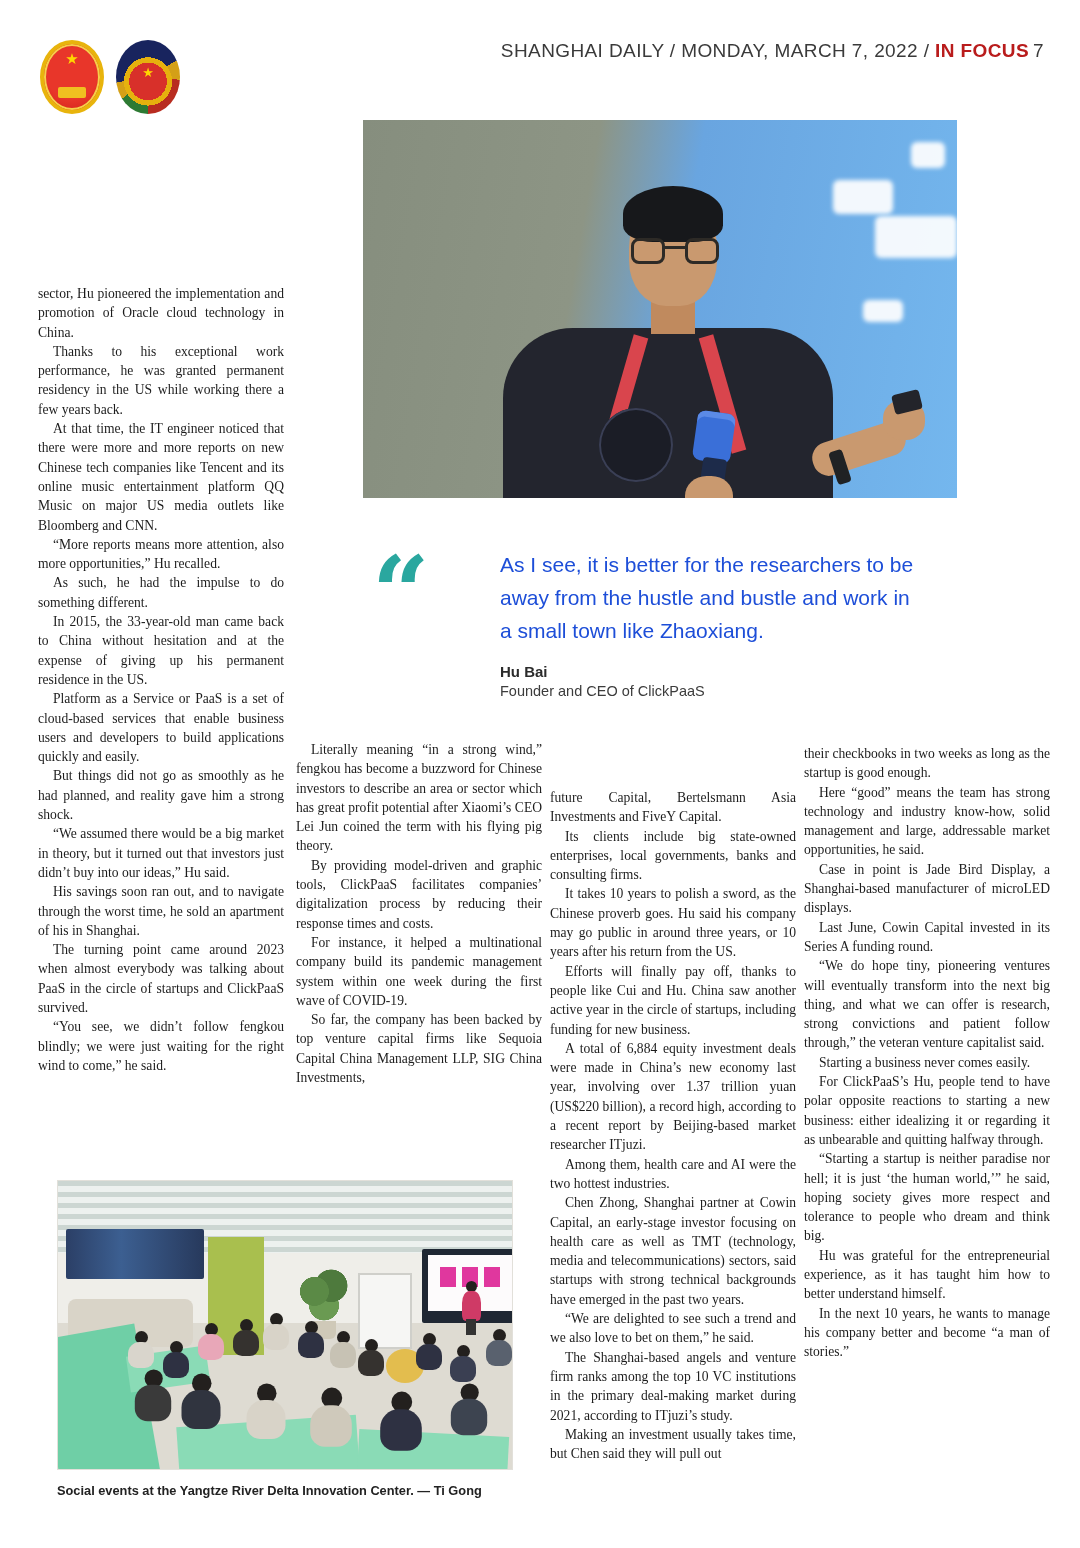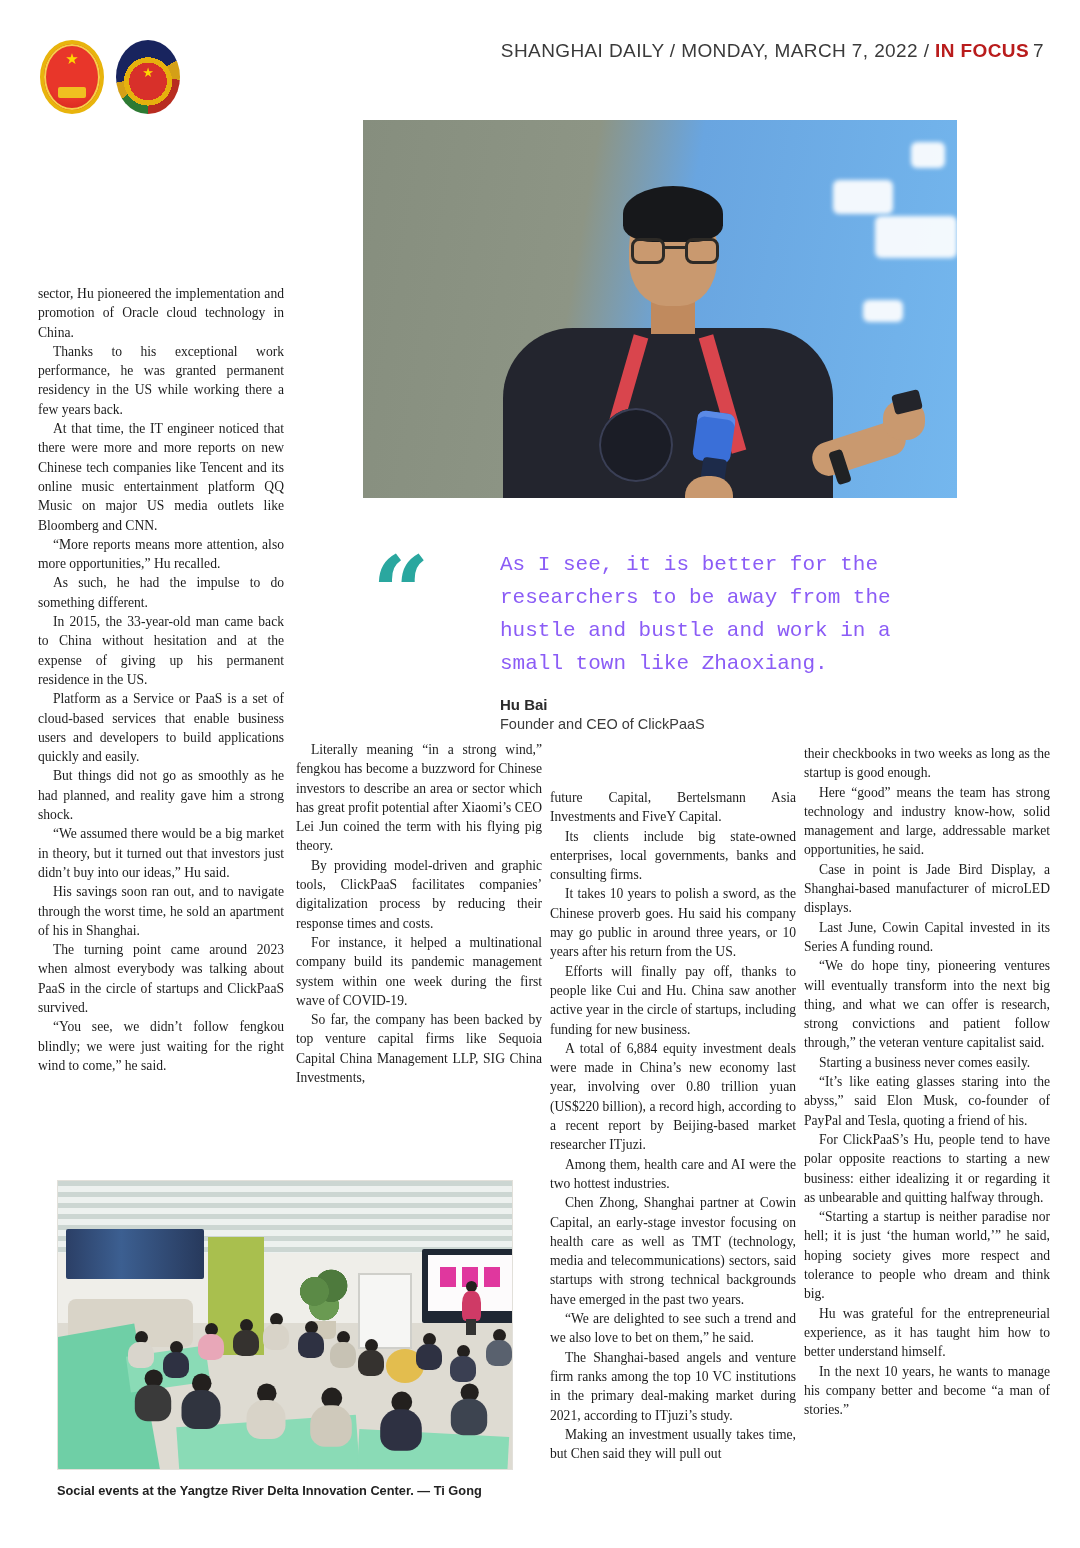--- a/index.html
+++ b/index.html
@@ -41,21 +41,21 @@
   .hand-r{position:absolute;left:322px;top:356px;width:48px;height:44px;background:#c9996f;border-radius:45%;}
   .arm-l{position:absolute;left:448px;top:312px;width:96px;height:34px;background:#c9996f;border-radius:16px;transform:rotate(-18deg);}
   .hand-l{position:absolute;left:520px;top:280px;width:42px;height:40px;background:#c9996f;border-radius:45%;}
   .clicker{position:absolute;left:530px;top:272px;width:28px;height:20px;background:#23242a;border-radius:4px;transform:rotate(-14deg);}
   .watch{position:absolute;left:470px;top:330px;width:14px;height:34px;background:#202224;border-radius:4px;transform:rotate(-18deg);}
 
   
   .quote-block{position:absolute;left:372px;top:548px;width:560px;}
   .quote-mark{position:absolute;left:0;top:-6px;font-family:"DejaVu Serif",serif;font-weight:bold;font-size:100px;line-height:1;color:#2aa79f;}
   .quote-body{margin-left:128px;}
-  .quote-text{font-family:Liberation Mono, monospace;font-size:21px;line-height:33px;color:#8b5cf6;width:425px;}
+  .quote-text{font-family:Liberation Sans, sans-serif;font-size:21px;line-height:33px;color:#1d4ed8;width:425px;}
   .quote-name{margin-top:16px;font-family:"Liberation Sans",sans-serif;font-size:15px;font-weight:bold;color:#2b2b2b;}
   .quote-title{margin-top:3px;font-family:"Liberation Sans",sans-serif;font-size:14.5px;color:#3c3c3c;}
 
   
   .col{position:absolute;width:246px;font-size:13.6px;line-height:19.3px;text-align:justify;}
   .col p{margin:0;text-indent:1.1em;}
   .col p.ni{text-indent:0;}
   .col-1{left:38px;top:284px;height:862px;overflow:hidden;}
   .col-2{left:296px;top:740px;height:386px;overflow:hidden;}
   .col-3{left:550px;top:788px;height:720px;overflow:hidden;}
@@ -158,36 +158,35 @@
   <p>By providing model-driven and graphic tools, ClickPaaS facilitates companies’ digitalization process by reducing their response times and costs.</p>
   <p>For instance, it helped a multinational company build its pandemic management system within one week during the first wave of COVID-19.</p>
   <p>So far, the company has been backed by top venture capital firms like Sequoia Capital China Management LLP, SIG China Investments,</p>
 </div>
 
 <div class="col col-3">
   <p class="ni">future Capital, Bertelsmann Asia Investments and FiveY Capital.</p>
   <p>Its clients include big state-owned enterprises, local governments, banks and consulting firms.</p>
   <p>It takes 10 years to polish a sword, as the Chinese proverb goes. Hu said his company may go public in around three years, or 10 years after his return from the US.</p>
   <p>Efforts will finally pay off, thanks to people like Cui and Hu. China saw another active year in the circle of startups, including funding for new business.</p>
-  <p>A total of 6,884 equity investment deals were made in China’s new economy last year, involving over 0.80 trillion yuan (US$220 billion), a record high, according to a recent report by Beijing-based market researcher ITjuzi.</p>
+  <p>A total of 6,884 equity investment deals were made in China’s new economy last year, involving over 1.37 trillion yuan (US$220 billion), a record high, according to a recent report by Beijing-based market researcher ITjuzi.</p>
   <p>Among them, health care and AI were the two hottest industries.</p>
   <p>Chen Zhong, Shanghai partner at Cowin Capital, an early-stage investor focusing on health care as well as TMT (technology, media and telecommunications) sectors, said startups with strong technical backgrounds have emerged in the past two years.</p>
   <p>“We are delighted to see such a trend and we also love to bet on them,” he said.</p>
   <p>The Shanghai-based angels and venture firm ranks among the top 10 VC institutions in the primary deal-making market during 2021, according to ITjuzi’s study.</p>
   <p>Making an investment usually takes time, but Chen said they will pull out</p>
 </div>
 
 <div class="col col-4">
   <p class="ni">their checkbooks in two weeks as long as the startup is good enough.</p>
   <p>Here “good” means the team has strong technology and industry know-how, solid management and large, addressable market opportunities, he said.</p>
   <p>Case in point is Jade Bird Display, a Shanghai-based manufacturer of microLED displays.</p>
   <p>Last June, Cowin Capital invested in its Series A funding round.</p>
   <p>“We do hope tiny, pioneering ventures will eventually transform into the next big thing, and what we can offer is research, strong convictions and patient follow through,” the veteran venture capitalist said.</p>
   <p>Starting a business never comes easily.</p>
-  <p>“It’s like eating glasses staring into the abyss,” said Elon Musk, co-founder of PayPal and Tesla, quoting a friend of his.</p>
   <p>For ClickPaaS’s Hu, people tend to have polar opposite reactions to starting a new business: either idealizing it or regarding it as unbearable and quitting halfway through.</p>
   <p>“Starting a startup is neither paradise nor hell; it is just ‘the human world,’” he said, hoping society gives more respect and tolerance to people who dream and think big.</p>
   <p>Hu was grateful for the entrepreneurial experience, as it has taught him how to better understand himself.</p>
   <p>In the next 10 years, he wants to manage his company better and become “a man of stories.”</p>
 </div>
 
 <div class="audience-photo">
   <div class="ceiling"></div>
   <div class="backwall"></div>
   <div class="tv-wall"></div>

